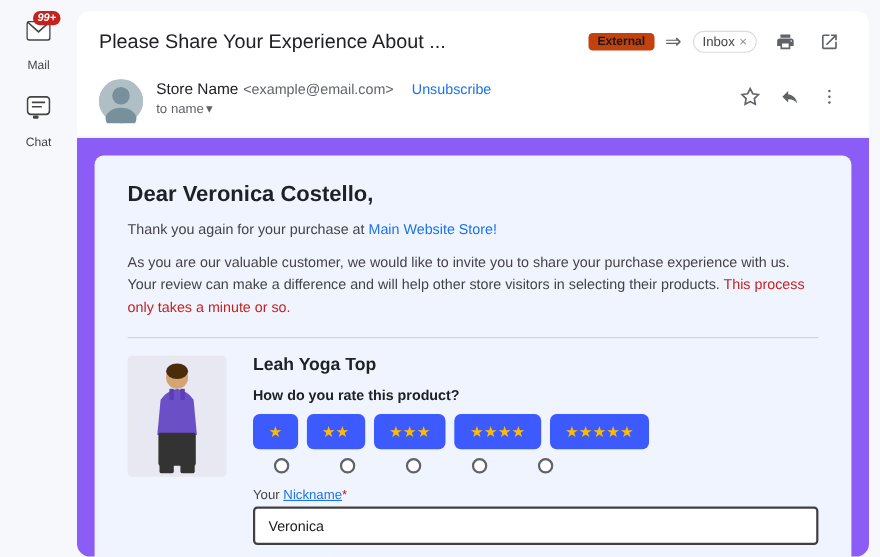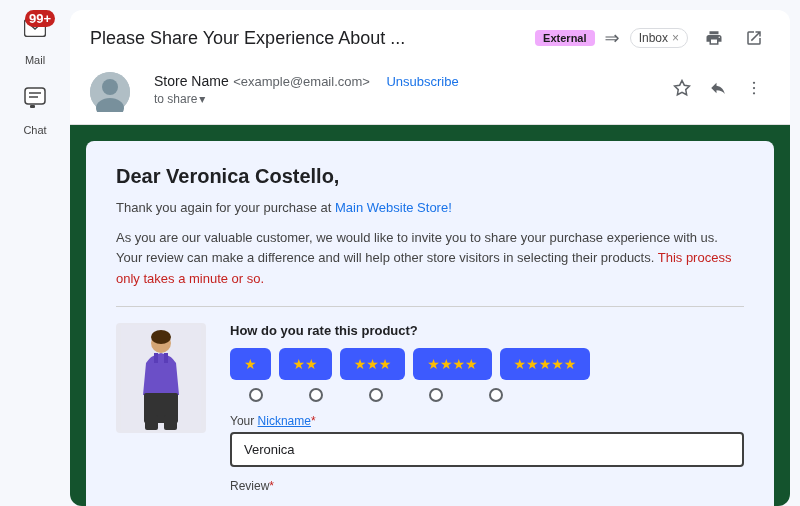--- a/index.html
+++ b/index.html
@@ -38,24 +38,25 @@
       font-size: 11px;
       color: #444;
       margin-top: 14px;
     }
     .badge {
       position: absolute;
       top: -6px;
       right: -8px;
       background: #c5221f;
       color: white;
-      font-size: 13px;
+      font-size: 10px;
       border-radius: 10px;
       padding: 1px 4px;
       font-weight: bold;
+      font-style: italic;
     }
 
     
     .main {
       flex: 1;
       display: flex;
       flex-direction: column;
       background: #f6f8fc;
     }
 
@@ -76,21 +77,21 @@
     .email-title {
       font-size: 18px;
       font-weight: 400;
       color: #202124;
       flex: 1;
       overflow: hidden;
       white-space: nowrap;
       text-overflow: ellipsis;
     }
     .tag-external {
-      background: #f0abfc;
+      background: #c2410c;
       color: #1a1a1a;
       font-size: 11px;
       font-weight: 600;
       border-radius: 4px;
       padding: 2px 8px;
       white-space: nowrap;
     }
     .tag-redirect {
       color: #5f6368;
       font-size: 18px;
@@ -125,21 +126,21 @@
       cursor: pointer;
       color: #5f6368;
       font-size: 17px;
     }
 
     
     .sender-row {
       display: flex;
       align-items: flex-start;
       padding: 10px 0 12px 0;
-      gap: 24px;
+      gap: 12px;
     }
     .avatar {
       width: 40px;
       height: 40px;
       border-radius: 50%;
       background: #b0bec5;
       display: flex;
       align-items: center;
       justify-content: center;
       flex-shrink: 0;
@@ -184,21 +185,21 @@
       align-items: center;
       justify-content: center;
       border-radius: 50%;
       cursor: pointer;
       color: #5f6368;
       font-size: 16px;
     }
 
     
     .email-body {
-      background: #14532d;
+      background: #8b5cf6;
       margin: 0 10px 0 0;
       padding: 0;
       border-radius: 0 0 12px 12px;
       overflow-y: auto;
       flex: 1;
     }
     .email-content {
       background: #f0f4ff;
       margin: 16px;
       border-radius: 8px;
@@ -373,21 +374,21 @@
           <ellipse cx="20" cy="36" rx="14" ry="10" fill="#78909c"></ellipse>
         </svg>
       </div>
       <div class="sender-info">
         <div>
           <span class="sender-name">Store Name</span>
           <span class="sender-email">&lt;example@email.com&gt;</span>
           <a class="unsubscribe-link">Unsubscribe</a>
         </div>
         <div class="to-name">
-          <span>to share</span>
+          <span>to name</span>
           <span>▾</span>
         </div>
       </div>
       <div class="sender-actions">
         <div class="sender-action-btn">
           <svg width="18" height="18" viewBox="0 0 24 24" fill="none" stroke="#5f6368" stroke-width="2">
               <polygon points="12 2 15.09 8.26 22 9.27 17 14.14 18.18 21.02 12 17.77 5.82 21.02 7 14.14 2 9.27 8.91 8.26 12 2"></polygon>
             </svg>
         </div>
         <div class="sender-action-btn">
@@ -432,20 +433,21 @@
             <rect x="33" y="28" width="4" height="10" fill="#5a3db8"></rect>
             <rect x="43" y="28" width="4" height="10" fill="#5a3db8"></rect>
 
             <rect x="23" y="68" width="34" height="30" rx="2" fill="#333"></rect>
 
             <rect x="24" y="90" width="13" height="15" rx="2" fill="#333"></rect>
             <rect x="43" y="90" width="13" height="15" rx="2" fill="#333"></rect>
           </svg>
         </div>
         <div class="product-info">
+          <div class="product-name">Leah Yoga Top</div>
           <div class="rate-label">How do you rate this product?</div>
           <div class="stars-row">
             <button class="star-btn">
                 <span class="star">★</span>
               </button>
             <button class="star-btn">
                 <span class="star">★★</span>
               </button>
             <button class="star-btn">
                 <span class="star">★★★</span>

